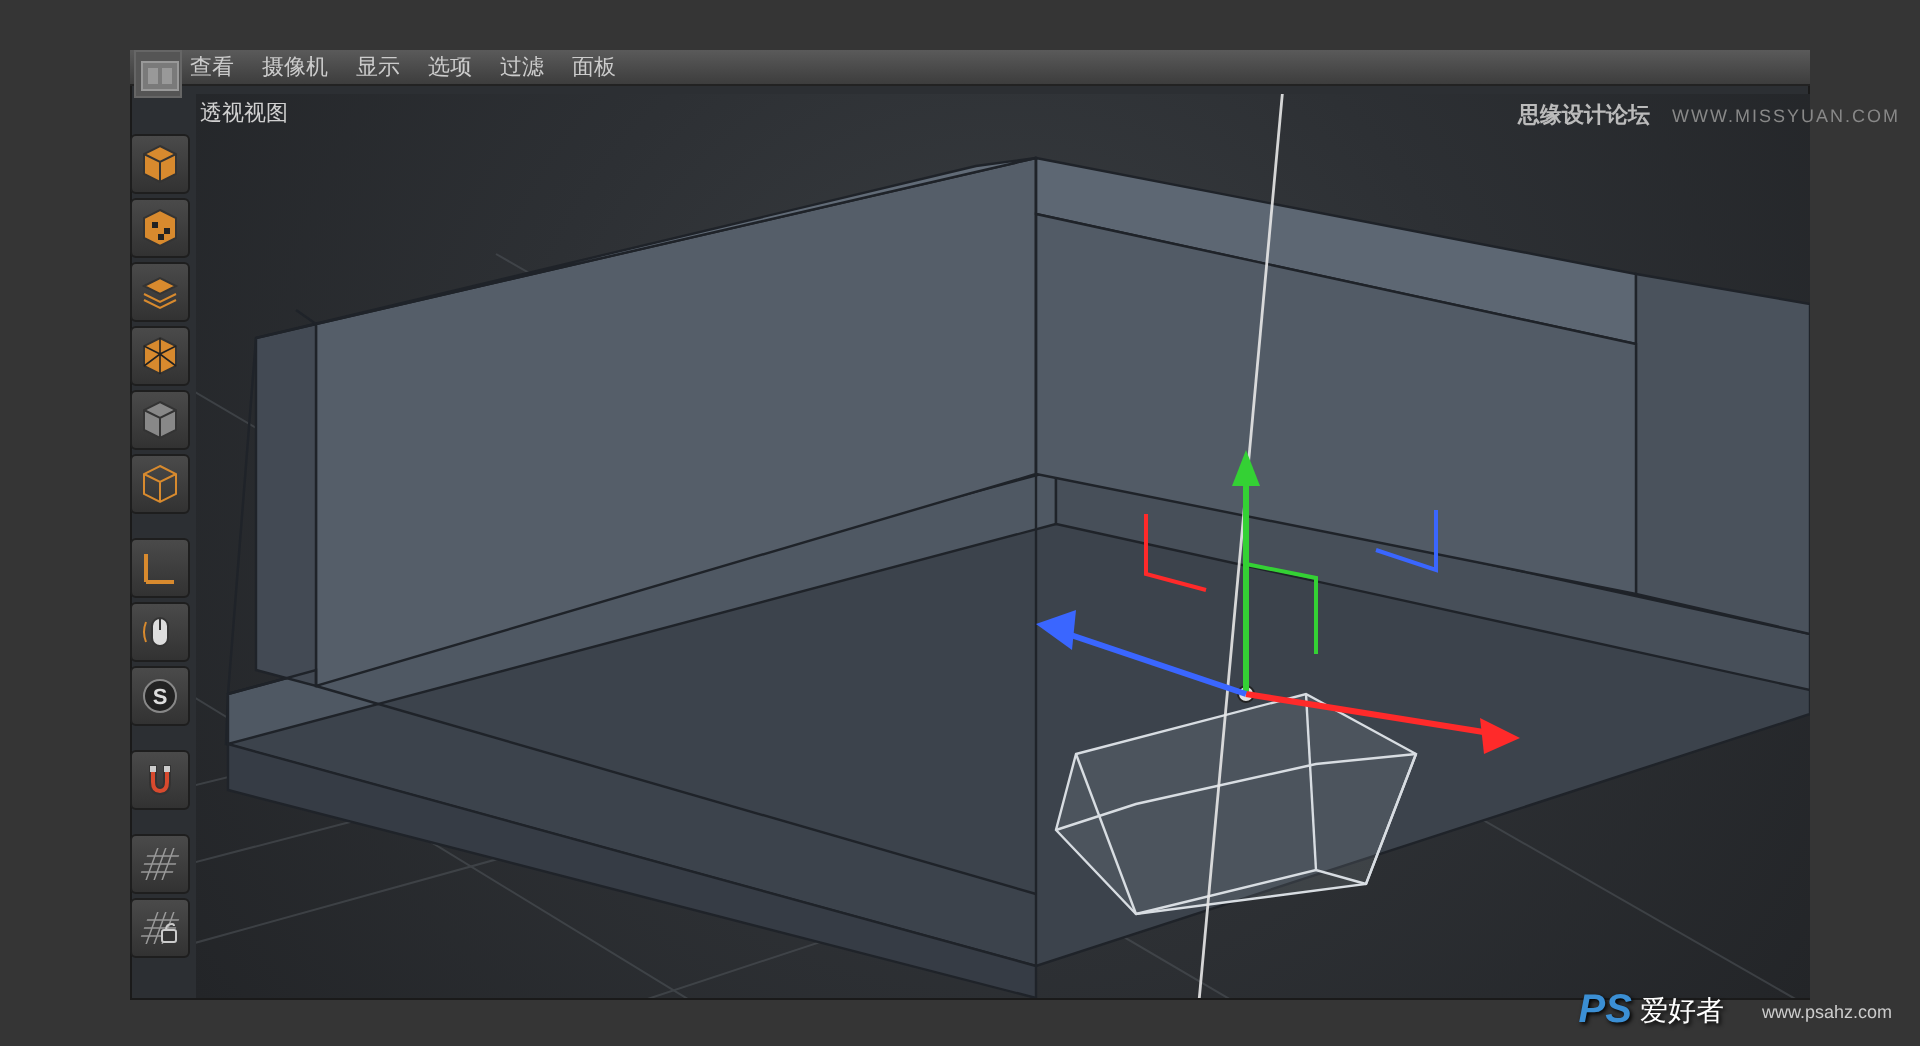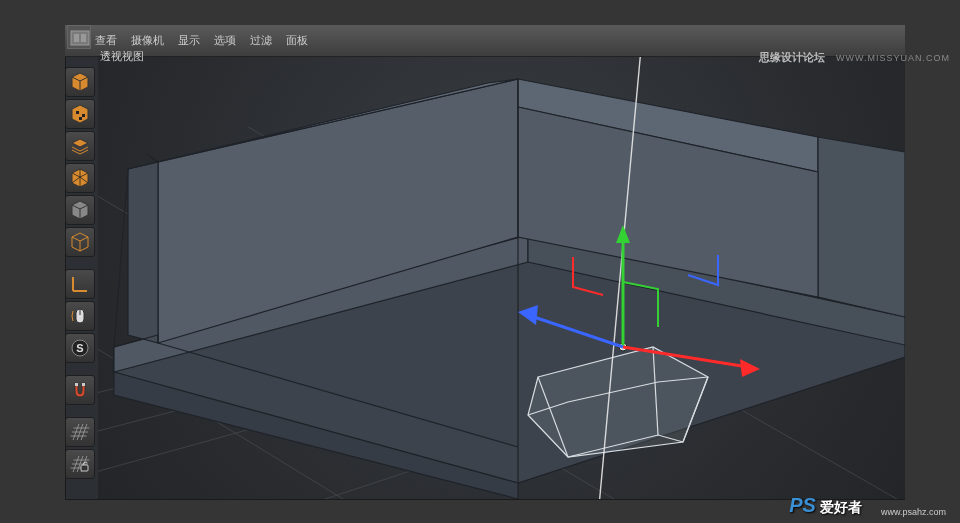--- a/index.html
+++ b/index.html
@@ -18,21 +18,21 @@
     width: 840px;
     height: 475px;
     background: #2c2f33;
     border: 1px solid #1a1a1a;
   }
   .menubar {
     position: absolute;
     left: 65px;
     top: 25px;
     width: 840px;
-    height: 32px;
+    height: 18px;
     background: linear-gradient(#5a5a5a, #3d3d3d);
     border-bottom: 1px solid #222;
     display: flex;
     align-items: center;
     padding-left: 30px;
     gap: 14px;
     font-size: 11px;
     color: #ccc;
     z-index: 10;
   }
@@ -105,25 +105,25 @@
   }
   .watermark-tr b { font-weight: bold; margin-right: 8px; }
   .watermark-tr em { font-style: normal; letter-spacing: 1px; font-size: 9px; color: #888; }
   .watermark-br {
     position: absolute;
     right: 14px;
     bottom: 6px;
     color: #e9e9e9;
     z-index: 20;
     display: flex;
-    align-items: flex-end;
+    align-items: center;
     gap: 4px;
   }
   .watermark-br .ps { font-size: 20px; font-weight: bold; font-style: italic; color: #3b8fd4; text-shadow: 1px 1px 2px #000; }
-  .watermark-br .zh { font-size: 14px; font-weight: bold; color: #fff; text-shadow: 1px 1px 2px #000; }
+  .watermark-br .zh { font-size: 14px; font-weight: normal; color: #fff; text-shadow: 1px 1px 2px #000; }
   .watermark-br .url { font-size: 9px; color: #ccc; margin-left: 15px; }
 </style>
 </head>
 <body>
 
 <div class="canvas"></div>
 
 <div class="menubar">
   <div class="logo">
     <svg width="24" height="24" viewBox="0 0 24 24">

